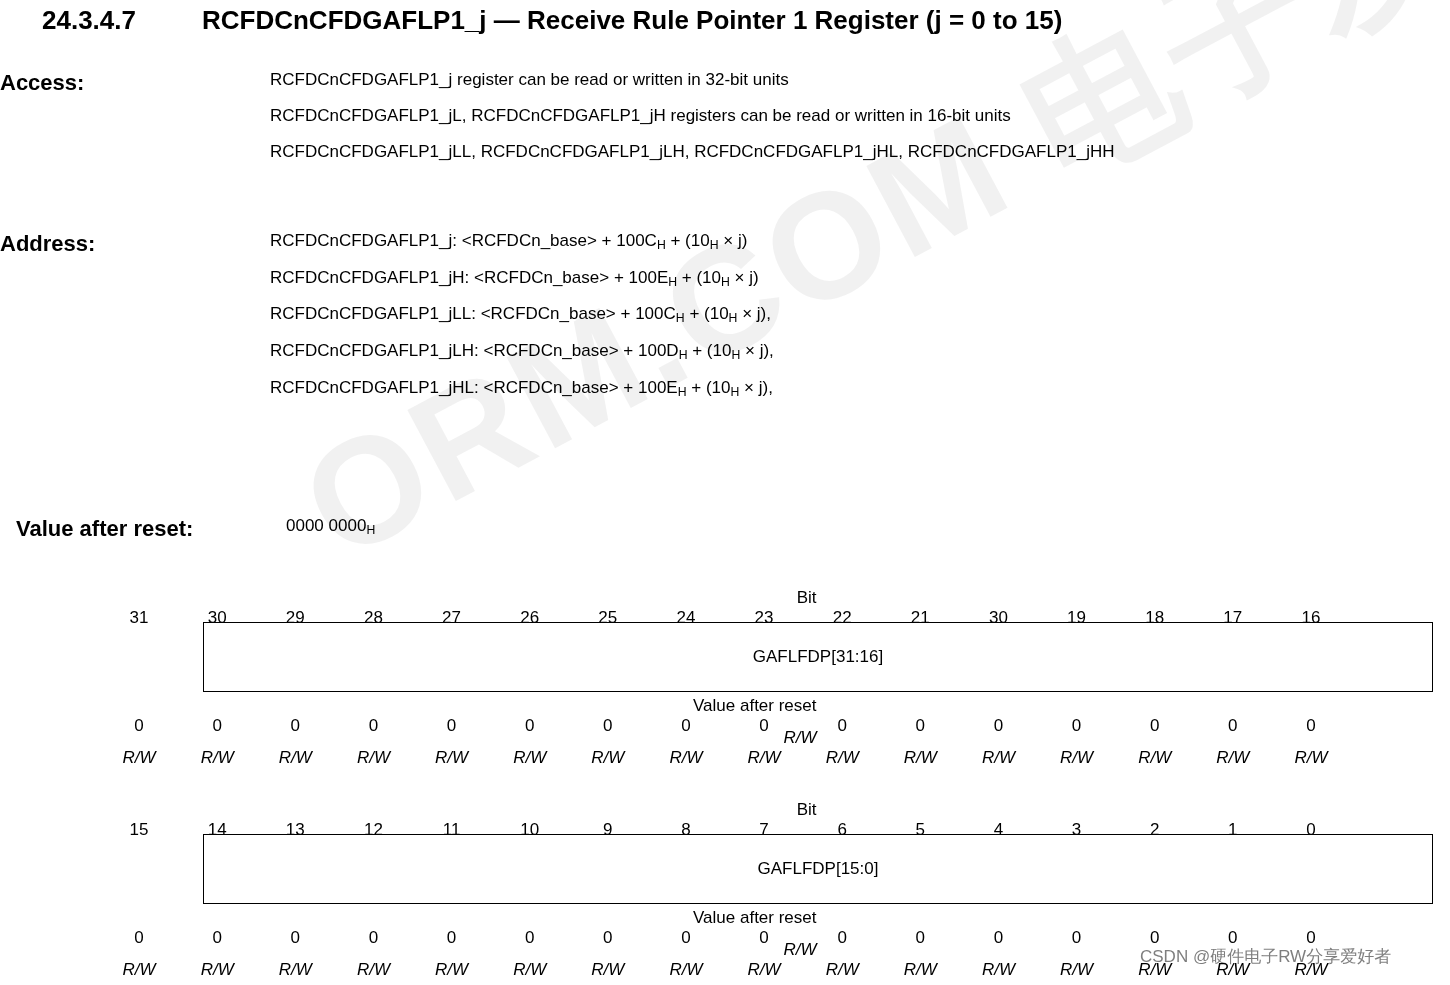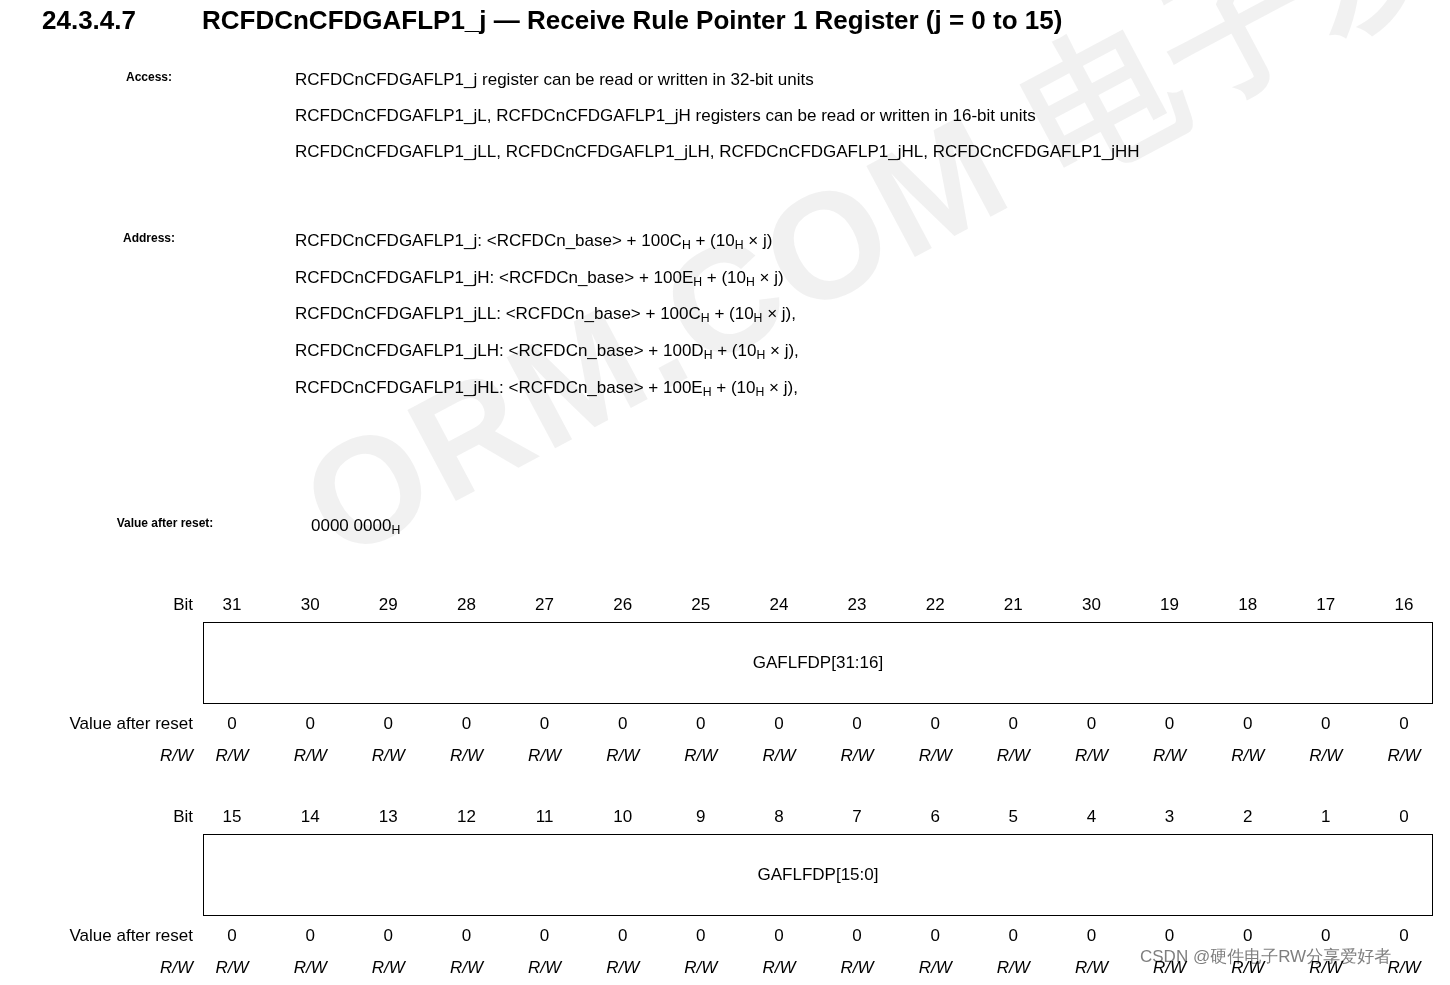--- a/index.html
+++ b/index.html
@@ -57,48 +57,48 @@
     white-space: nowrap;
   }
   .heading .num { display: inline-block; width: 160px; }
 
   
   .field {
     position: absolute;
     display: flex;
   }
   .field-label {
-    font-size: 12px;
+    font-size: 22px;
     font-weight: bold;
-    text-align: center;
+    text-align: left;
     width: 270px;
     padding-right: 22px;
     box-sizing: border-box;
     white-space: nowrap;
-    margin-left: 25px;
   }
   .field-lines {
     font-size: 17px;
   }
   .field-lines .ln {
     white-space: nowrap;
     margin-bottom: 16px;
   }
   .field-lines .ln:last-child { margin-bottom: 0; }
   sub { font-size: 0.72em; vertical-align: -0.22em; }
 
   
   .reg {
     position: absolute;
     left: 0;
     width: 1450px;
   }
   .reg-row {
     display: flex;
     align-items: center;
+    flex-direction: column;
   }
   .rowhead {
     width: 203px;
     text-align: right;
     padding-right: 10px;
     box-sizing: border-box;
     font-size: 17px;
     white-space: nowrap;
   }
   .cells {
@@ -113,21 +113,21 @@
     white-space: nowrap;
   }
   .bitrow { height: 34px; }
   .valrow { height: 32px; }
   .rwrow  { height: 32px; font-style: italic; }
   .fieldbox {
     margin-left: 203px;
     width: 1230px;
     box-sizing: border-box;
     border: 1px solid #000;
-    height: 82px;
+    height: 70px;
     display: flex;
     align-items: center;
     justify-content: center;
     font-size: 17px;
   }
 </style>
 </head>
 <body>
 
 <div class="page">

